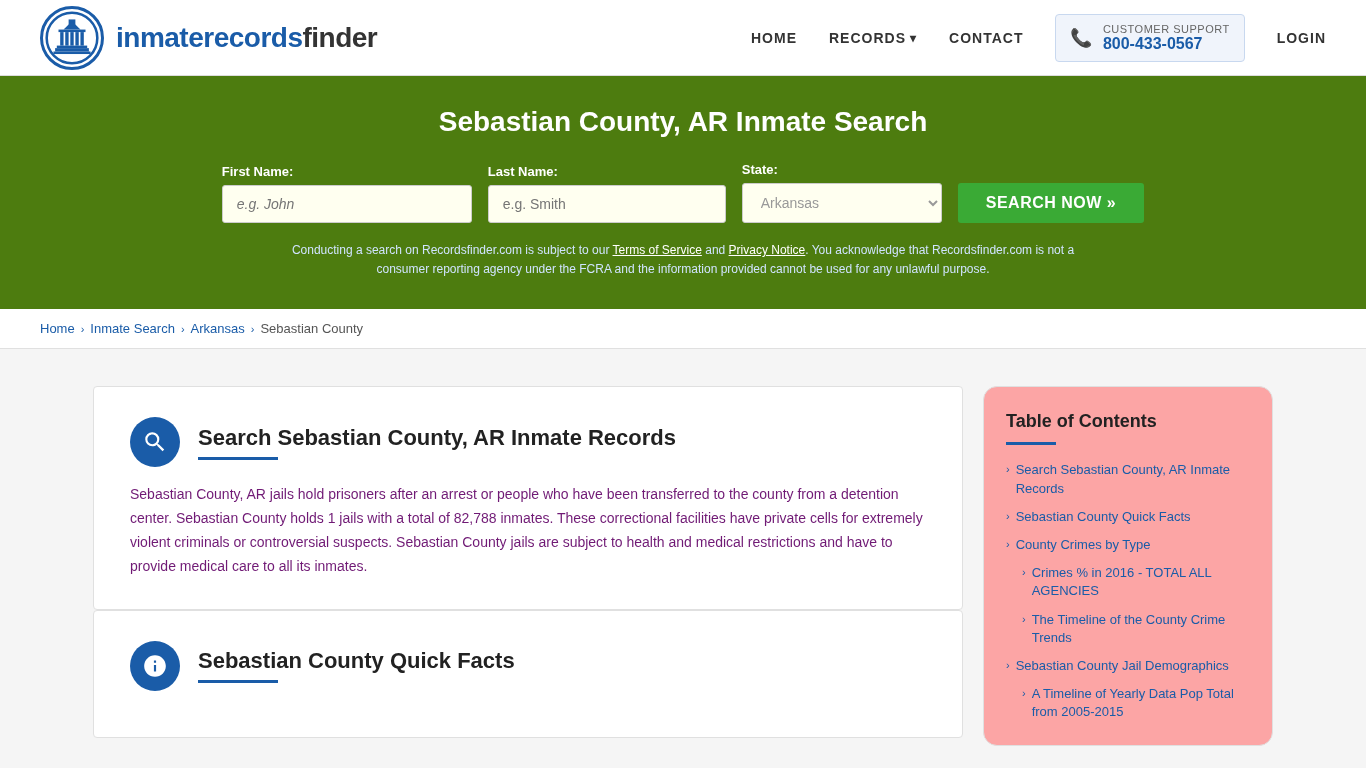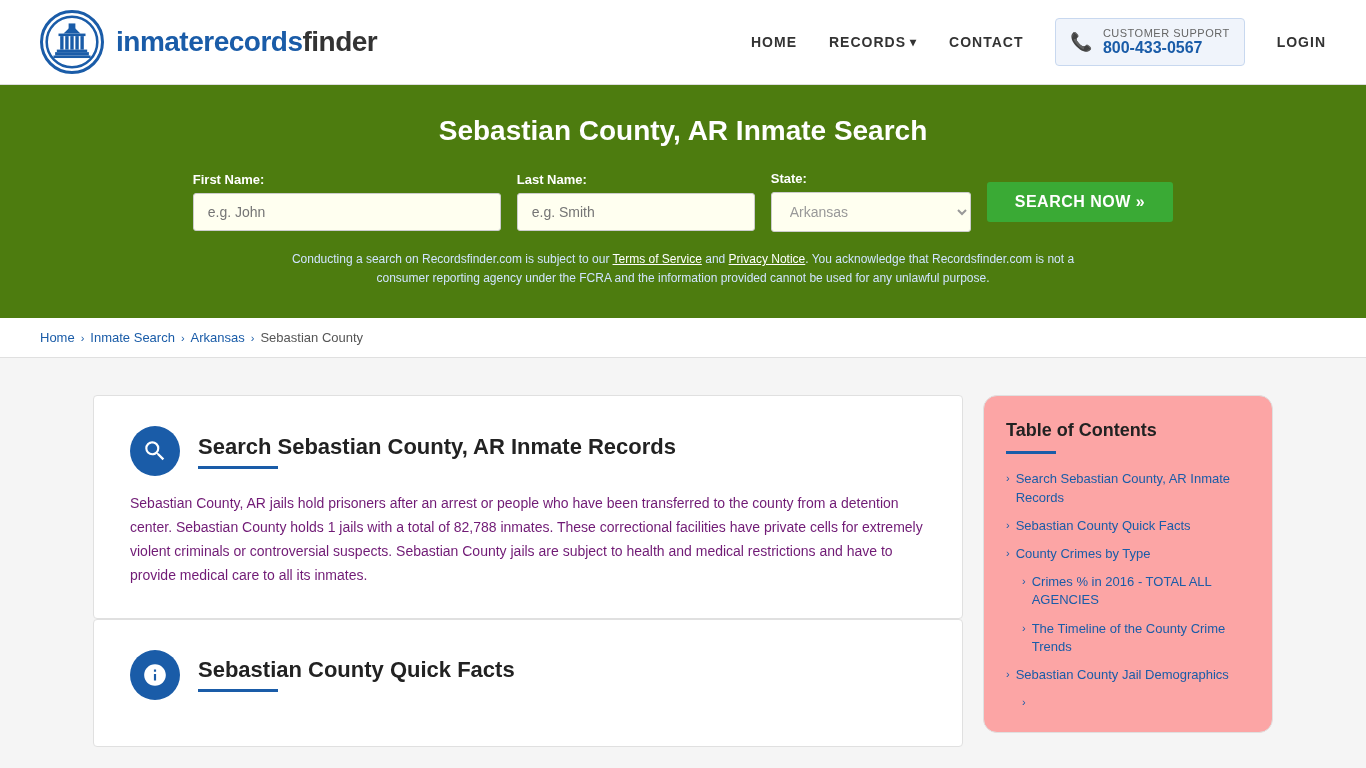--- a/index.html
+++ b/index.html
@@ -3,21 +3,21 @@
   <meta charset="utf-8">
   <style>
     * { margin: 0; padding: 0; box-sizing: border-box; }
     body { font-family: Arial, sans-serif; font-size: 14px; color: #333; background: #f5f5f5; }
 
     
     .header {
       background: #fff;
       border-bottom: 1px solid #ddd;
       padding: 0 40px;
-      height: 85px;
+      height: 76px;
       display: flex;
       align-items: center;
       justify-content: space-between;
     }
     .logo-area {
       display: flex;
       align-items: center;
       gap: 12px;
     }
     .logo-circle {
@@ -103,21 +103,21 @@
       text-align: center;
     }
     .search-banner h1 {
       color: #fff;
       font-size: 28px;
       font-weight: 700;
       margin-bottom: 24px;
     }
     .search-form {
       display: flex;
-      align-items: center;
+      align-items: flex-end;
       justify-content: center;
       gap: 16px;
       margin-bottom: 18px;
     }
     .form-group {
       display: flex;
       flex-direction: column;
       align-items: flex-start;
       gap: 6px;
     }
@@ -129,21 +129,21 @@
     .form-group input,
     .form-group select {
       background: #fffff0;
       border: 1px solid #ccc;
       border-radius: 3px;
       padding: 10px 14px;
       font-size: 14px;
       color: #999;
       outline: none;
     }
-    .first-name-input { width: 308px; }
+    .first-name-input { width: 250px; font-style: italic; }
     .last-name-input { width: 238px; }
     .state-select { width: 200px; color: #333; }
     .search-btn {
       background: #3aaa35;
       color: #fff;
       border: none;
       border-radius: 3px;
       padding: 11px 28px;
       font-size: 16px;
       font-weight: 700;
@@ -442,18 +442,19 @@
           <li class="toc-item sub">
             <span class="chevron">›</span>
             <a href="#">The Timeline of the County Crime Trends</a>
           </li>
           <li class="toc-item">
             <span class="chevron">›</span>
             <a href="#">Sebastian County Jail Demographics</a>
           </li>
           <li class="toc-item sub">
             <span class="chevron">›</span>
+            <a href="#">A Timeline of Yearly Data Pop Total from 2005-2015</a>
           </li>
         </ul>
     </div>
   </aside>
 
 </div>
 
 </body></html>

